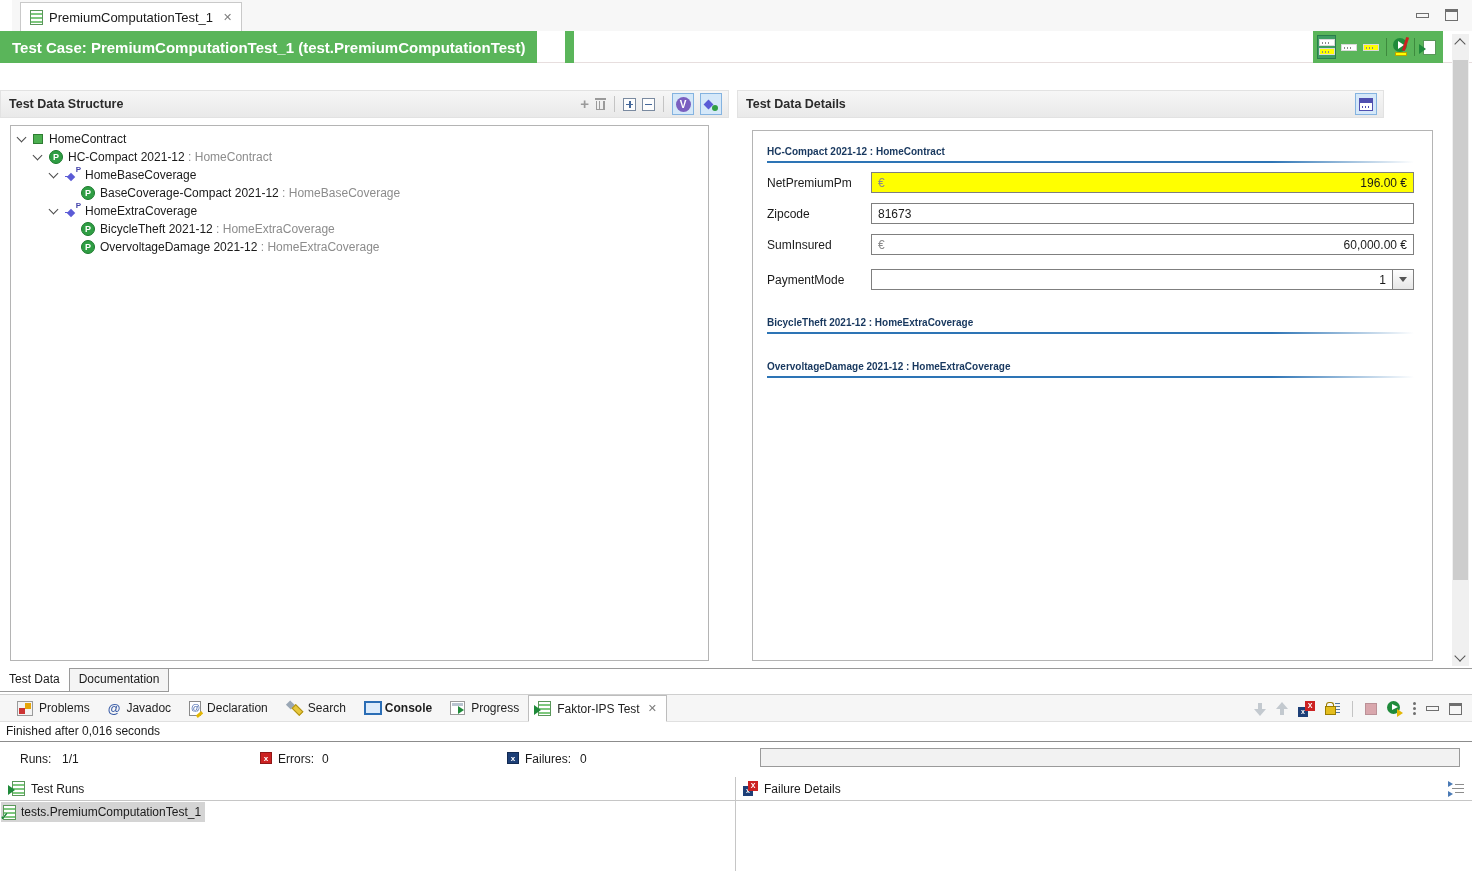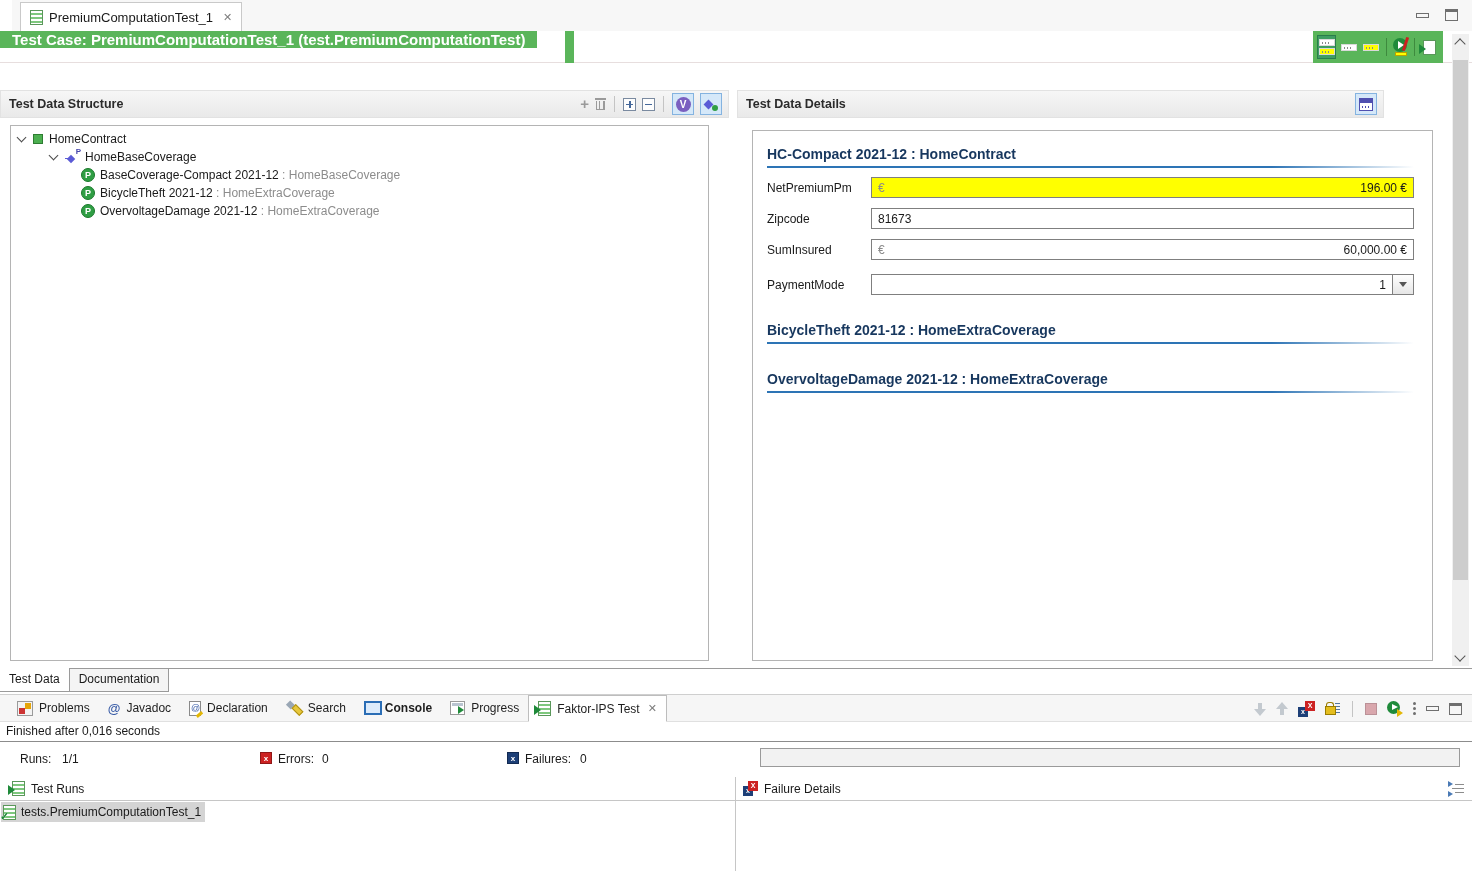--- a/index.html
+++ b/index.html
@@ -13,21 +13,21 @@
   .etab { position:absolute; left:8px; top:2px; height:29px; background:#fff;
           border:1px solid #c9c9c9; border-bottom:none; display:flex; align-items:center;
           gap:6px; padding:0 9px; font-size:13px; }
   .etab-close { color:#7d7d7d; font-size:11px; margin-left:4px; cursor:pointer; }
   .winbtns { position:absolute; right:14px; top:9px; display:flex; gap:16px; align-items:center; }
   .ic-min { width:13px; height:5px; border:1px solid #6f6f6f; }
   .ic-max { width:13px; height:12px; border:1px solid #6f6f6f; border-top-width:3px; }
 
   
   .banner { position:absolute; top:31px; left:0; right:0; height:32px; background:#fff; border-bottom:1px solid #e7dede; }
-  .banner-main { position:absolute; left:0; top:0; height:17px; background:var(--green);
+  .banner-main { position:absolute; left:0; top:0; height:32px; background:var(--green);
                  color:#fff; font-weight:bold; font-size:15px; display:flex; align-items:center; padding:4px 12px; }
   .banner-nub { position:absolute; left:565px; top:0; width:9px; height:32px; background:var(--green); }
   .banner-tools { position:absolute; left:1313px; top:0; width:130px; height:32px; background:var(--green);
                   display:flex; align-items:center; gap:3px; padding:0 4px; }
   .bsep { width:1px; height:18px; background:#3e8a3e; margin:0 2px; }
   .bfield { width:16px; height:7px; background:#fff; border:1px solid #d9d9d9; position:relative; }
   .bfield::after { content:""; position:absolute; left:2px; top:2px; width:8px; height:2px;
                    background:repeating-linear-gradient(to right,#8a8a8a 0 1px,transparent 1px 3px); }
   .bfield.yellow { background:var(--yellow); }
   .btool { width:22px; height:24px; display:flex; flex-direction:column; gap:2px; align-items:center; justify-content:center; cursor:pointer; }
@@ -94,21 +94,21 @@
   .ic-assoc i { position:absolute; left:0; top:8px; width:4px; height:1px; background:#5b5bd6; }
   .ic-assoc::after { content:"P"; position:absolute; right:0; top:-3px; font-size:8px; font-weight:bold;
              color:#4444aa; font-style:normal; }
   .tlabel { white-space:pre; }
   .tsuffix { color:#8c8c8c; white-space:pre; }
 
   
   .details-box { position:absolute; left:752px; top:130px; width:681px; height:531px;
                  border:1px solid #b4b4b4; background:#fff; padding:15px 18px 0 14px; overflow:hidden; }
   .dsec { margin-bottom:27px; }
-  .dsec-title { font-weight:bold; font-size:14px; color:var(--navy); }
+  .dsec-title { font-weight:bold; font-size:10px; color:var(--navy); }
   .dsec-rule { height:2px; margin-top:4px;
                background:linear-gradient(to right, var(--ruleblue) 0%, var(--ruleblue) 78%, rgba(45,116,181,0) 100%); }
   .dfields { margin-top:9px; }
   .frow { display:flex; align-items:center; margin-bottom:10px; }
   .frow.extra { margin-top:14px; }
   .flabel { width:104px; flex:none; }
   .ffield { flex:1; height:21px; border:1px solid #7f7f7f; background:#fff; display:flex;
             align-items:center; padding:0 6px; font-size:12px; }
   .ffield.hl { background:var(--yellow); }
   .fprefix { color:#8a8a8a; }
@@ -287,32 +287,45 @@
       </span>
   </span>
 </div>
 
 <div class="tree-box" id="tree">
     <div class="trow" style="padding-left: 6px;">
       <span class="chev"></span>
       <span class="ic-testobj"></span>
       <span class="tlabel">HomeContract</span>
     </div>
+    <div class="trow" style="padding-left: 22px;">
+      <span class="chev"></span>
+      <span class="ic-prod"></span>
+      <span class="tlabel">HC-Compact 2021-12</span>
+      <span class="tsuffix"> : HomeContract</span>
+    </div>
     <div class="trow" style="padding-left: 38px;">
       <span class="chev"></span>
       <span class="ic-assoc">
         <i></i>
       </span>
       <span class="tlabel">HomeBaseCoverage</span>
     </div>
     <div class="trow" style="padding-left: 54px;">
       <span class="chevsp"></span>
       <span class="ic-prod"></span>
       <span class="tlabel">BaseCoverage-Compact 2021-12</span>
       <span class="tsuffix"> : HomeBaseCoverage</span>
+    </div>
+    <div class="trow" style="padding-left: 38px;">
+      <span class="chev"></span>
+      <span class="ic-assoc">
+        <i></i>
+      </span>
+      <span class="tlabel">HomeExtraCoverage</span>
     </div>
     <div class="trow" style="padding-left: 54px;">
       <span class="chevsp"></span>
       <span class="ic-prod"></span>
       <span class="tlabel">BicycleTheft 2021-12</span>
       <span class="tsuffix"> : HomeExtraCoverage</span>
     </div>
     <div class="trow" style="padding-left: 54px;">
       <span class="chevsp"></span>
       <span class="ic-prod"></span>

